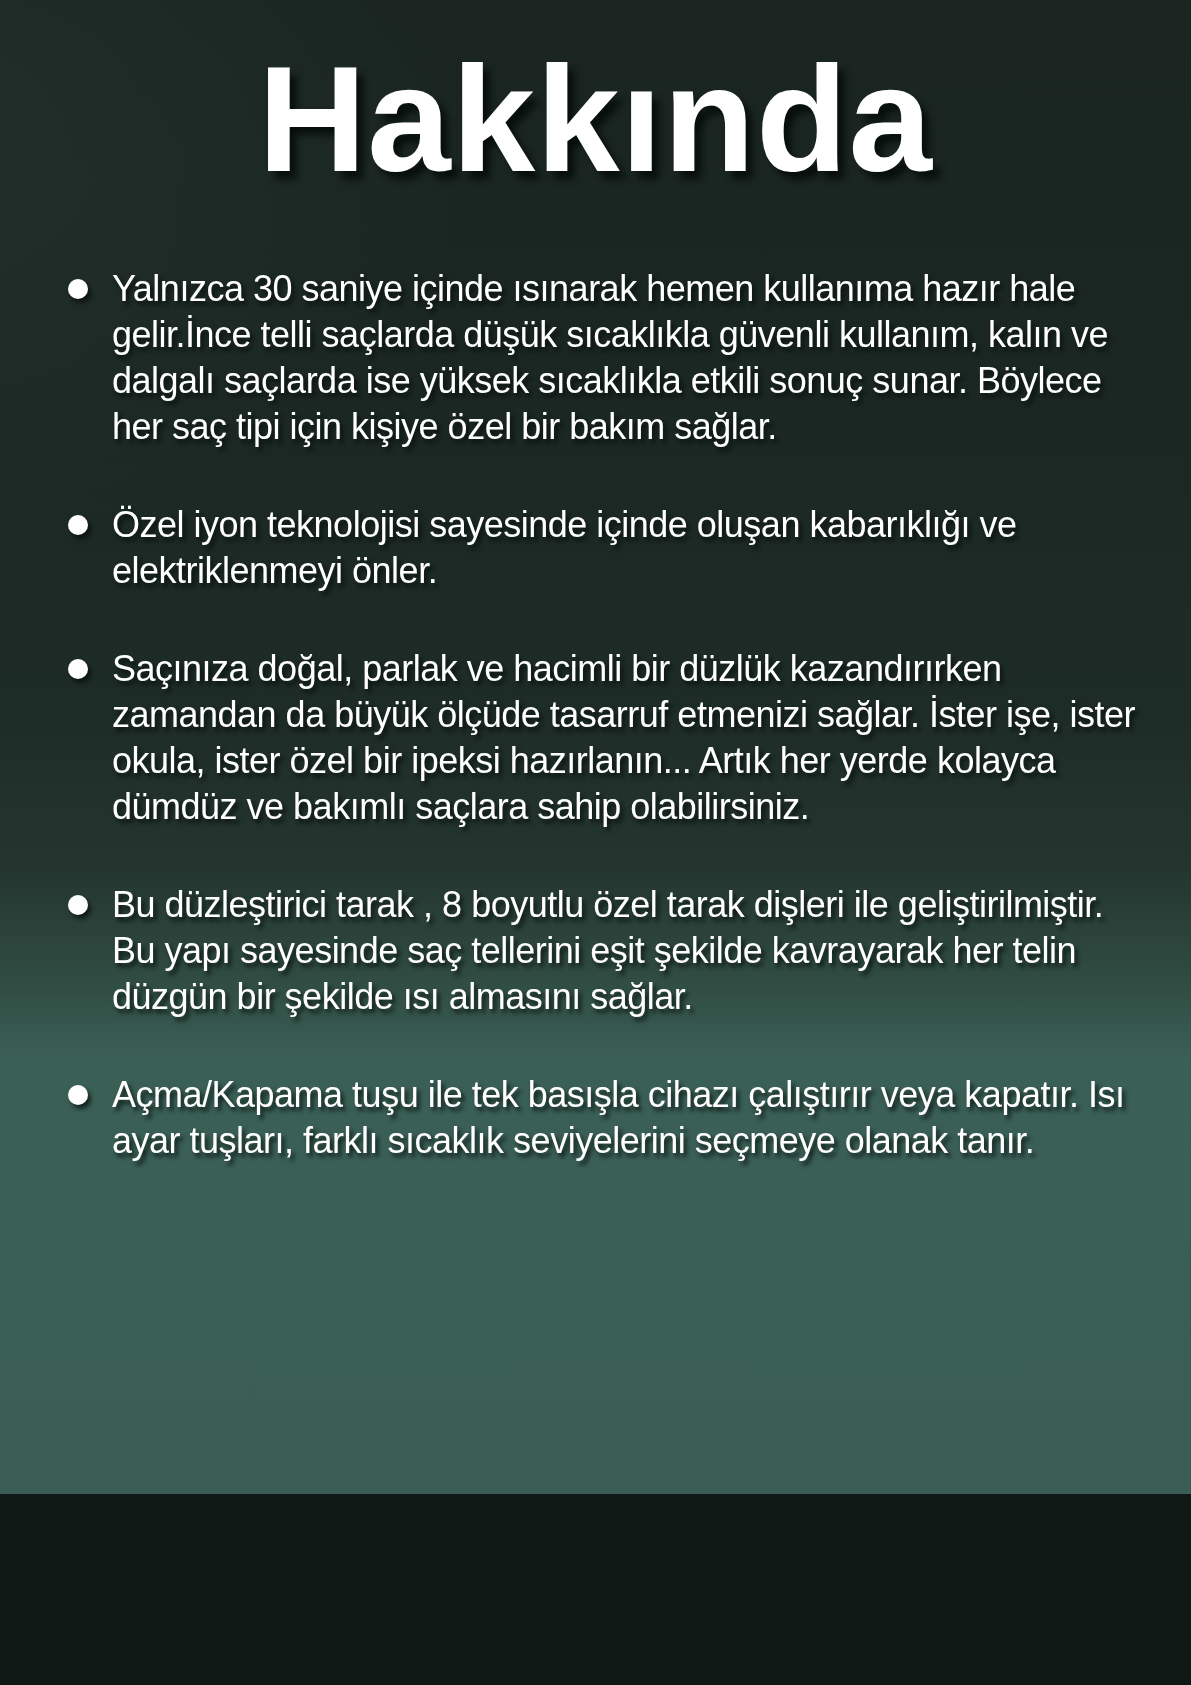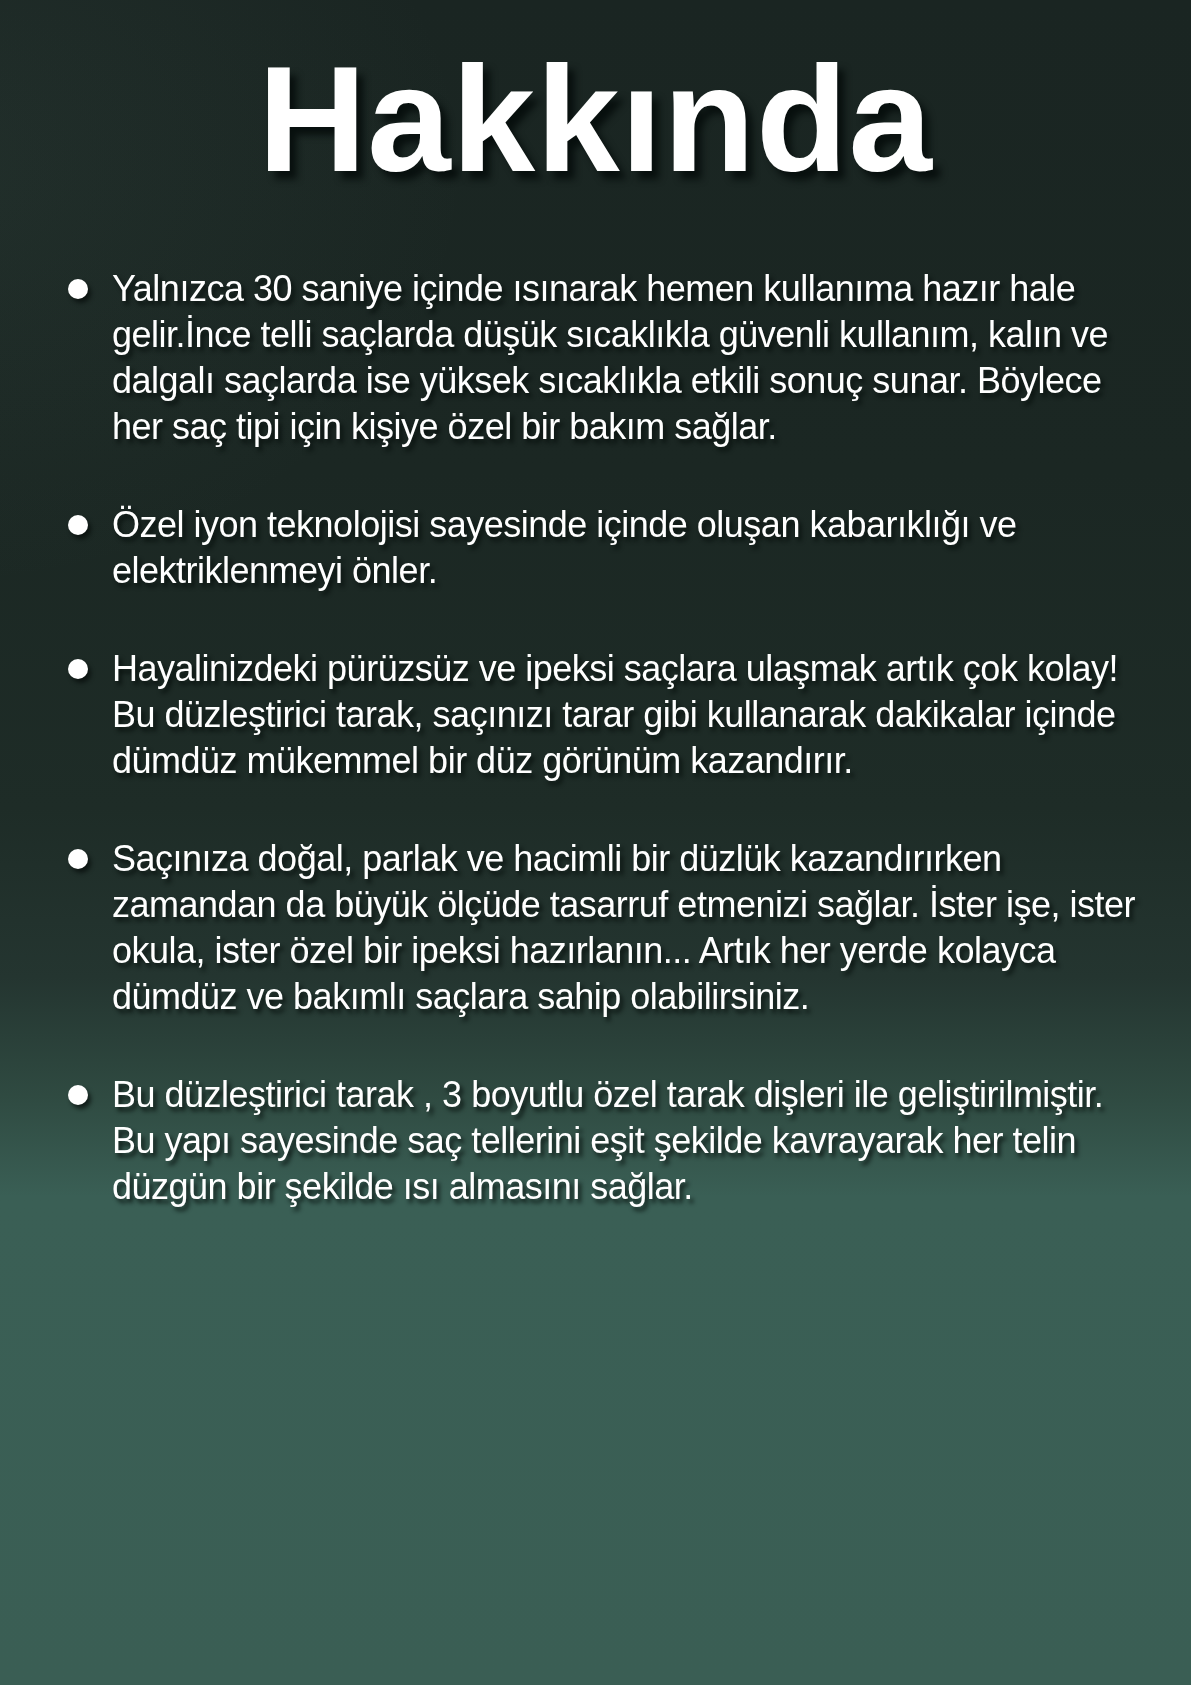--- a/index.html
+++ b/index.html
@@ -3,21 +3,21 @@
 <meta charset="utf-8">
 <style>
   html, body {
     margin: 0;
     padding: 0;
     background: #101815;
   }
   .page {
     position: relative;
     width: 1191px;
-    height: 1685px;
+    height: 1494px;
     overflow: hidden;
     font-family: "Liberation Sans", "DejaVu Sans", sans-serif;
     color: #ffffff;
     background-image:
       radial-gradient(ellipse 900px 700px at -6% 10%, rgba(96,128,117,0.10), rgba(96,128,117,0) 60%),
       linear-gradient(180deg,
         #1a2522 0%,
         #1b2723 28%,
         #1e2c27 48%,
         #243530 58%,
@@ -74,24 +74,24 @@
     <li class="bullet-item">
       <span class="bullet-dot"></span>
       <span class="bullet-text">Yalnızca 30 saniye içinde ısınarak hemen kullanıma hazır hale gelir.İnce telli saçlarda düşük sıcaklıkla güvenli kullanım, kalın ve dalgalı saçlarda ise yüksek sıcaklıkla etkili sonuç sunar. Böylece her saç tipi için kişiye özel bir bakım sağlar.</span>
     </li>
     <li class="bullet-item">
       <span class="bullet-dot"></span>
       <span class="bullet-text">Özel iyon teknolojisi sayesinde içinde oluşan kabarıklığı ve elektriklenmeyi önler.</span>
     </li>
     <li class="bullet-item">
       <span class="bullet-dot"></span>
-      <span class="bullet-text">Hayalinizdeki pürüzsüz ve ipeksi saçlara ulaşmak artık çok kolay! Bu düzleştirici tarak, saçınızı tarar gibi kullanarak dakikalar içinde dümdüz mükemmel bir düz görünüm kazandırır.</span>
-    </li>
-    <li class="bullet-item">
-      <span class="bullet-dot"></span>
       <span class="bullet-text">Saçınıza doğal, parlak ve hacimli bir düzlük kazandırırken zamandan da büyük ölçüde tasarruf etmenizi sağlar. İster işe, ister okula, ister özel bir ipeksi hazırlanın... Artık her yerde kolayca dümdüz ve bakımlı saçlara sahip olabilirsiniz.</span>
     </li>
     <li class="bullet-item">
       <span class="bullet-dot"></span>
-      <span class="bullet-text">Bu düzleştirici tarak , 3 boyutlu özel tarak dişleri ile geliştirilmiştir. Bu yapı sayesinde saç tellerini eşit şekilde kavrayarak her telin düzgün bir şekilde ısı almasını sağlar.</span>
+      <span class="bullet-text">Bu düzleştirici tarak , 8 boyutlu özel tarak dişleri ile geliştirilmiştir. Bu yapı sayesinde saç tellerini eşit şekilde kavrayarak her telin düzgün bir şekilde ısı almasını sağlar.</span>
+    </li>
+    <li class="bullet-item">
+      <span class="bullet-dot"></span>
+      <span class="bullet-text">Açma/Kapama tuşu ile tek basışla cihazı çalıştırır veya kapatır. Isı ayar tuşları, farklı sıcaklık seviyelerini seçmeye olanak tanır.</span>
     </li>
   </ul>
 </div>
 
 </body></html>

